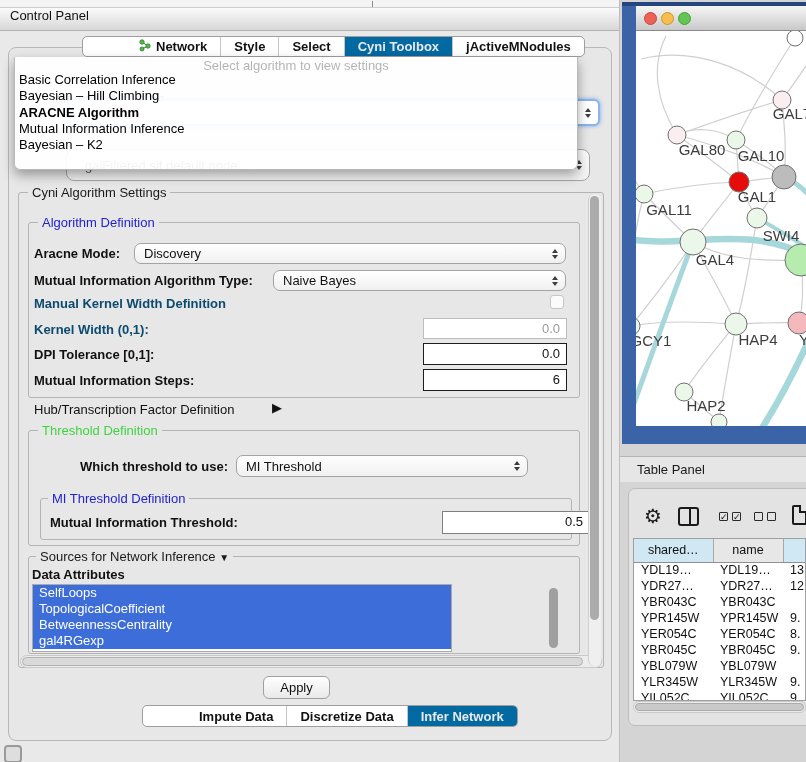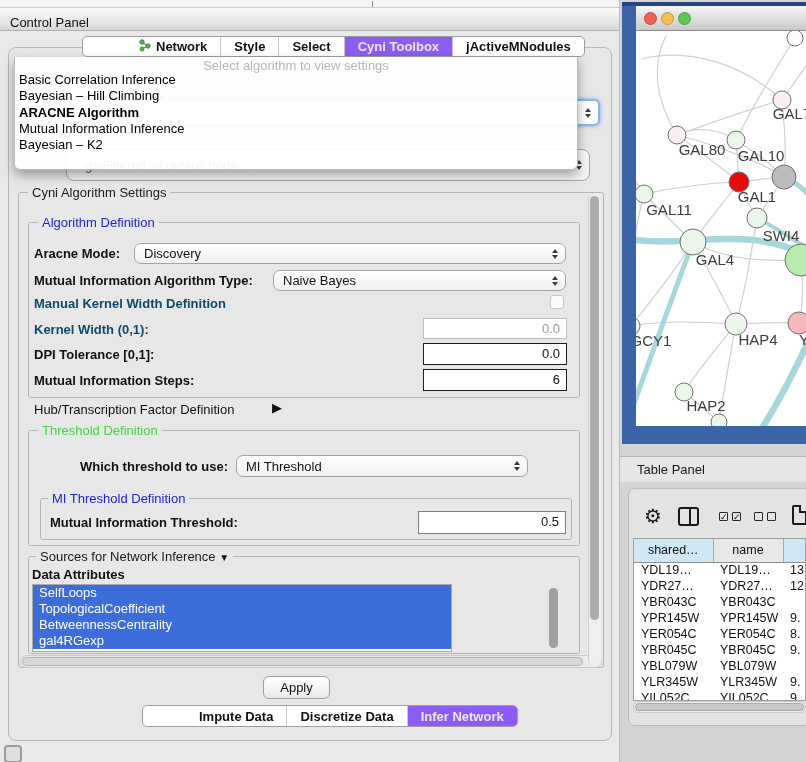--- a/index.html
+++ b/index.html
@@ -6,33 +6,33 @@
   html,body { background:#d4d4d4; }
   body { font-family:"Liberation Sans","DejaVu Sans",sans-serif; }
   #root { position:relative; width:806px; height:762px; overflow:hidden; background:#e9e9e9; }
   .abs { position:absolute; }
 
   
   .topstrip { left:0; top:0; width:620px; height:8px; background:#f4f4f4; border-bottom:1px solid #cdcdcd; }
   .topline  { left:372px; top:1px; width:1px; height:6px; background:#8a8a8a; }
   .titlebar { left:0; top:8px; width:620px; height:23px;
               background:linear-gradient(#fbfbfb,#d7d7d7); border-bottom:1px solid #b2b2b2;
-              display:flex; align-items:flex-end; padding:0 10px; }
+              display:flex; align-items:flex-start; padding:0 10px; }
   .titlebar .t { font-size:13px; color:#111; }
   .win-btns { position:absolute; right:18px; top:5px; display:flex; gap:10px; align-items:center; }
   .float-ic { width:11px; height:11px; border:1.8px solid #222; border-radius:1px; background:transparent; }
   .close-ic { font-size:14px; font-weight:bold; color:#111; line-height:12px; }
   .right-divider { left:619px; top:0; width:1px; height:762px; background:#bdbdbd; }
 
   
   .seg { display:flex; background:#ffffff; border:1px solid #9e9e9e; border-radius:5px; overflow:hidden; height:21px;padding-left:43px; }
   .seg .seg-item { display:flex; align-items:center; gap:4px; padding:0 13px; font-size:13px; font-weight:bold;
                    color:#111; border-right:1px solid #c6c6c6; white-space:nowrap; cursor:default; }
   .seg .seg-item:last-child { border-right:none; }
-  .seg .seg-item.sel { background:#8b5cf6; color:#e9e9e9; }
+  .seg .seg-item.sel { background:#0369a1; color:#e9e9e9; }
   #top-tabs { left:82px; top:36px; z-index:20; }
   #bottom-tabs { left:142px; top:705px; height:22px; z-index:6; }
   #bottom-tabs .seg-item { font-weight:bold; }
 
   
   .card { left:8px; top:47px; width:604px; height:694px; background:#e7e7e7;
           border:1px solid #b8b8b8; border-radius:8px; }
 
   
   .grp { border:1px solid #b4b4b4; border-radius:3px; background:transparent; }
@@ -223,21 +223,21 @@
     <span>MI Threshold</span>
     <span class="arrs">
         <span class="arr-up"></span>
         <span class="arr-dn"></span>
       </span>
   </div>
 
   <div class="abs grp" style="left:40px; top:498px; width:532px; height:42px;"></div>
   <div class="grp-ttl blue" style="left:48px; top:491px;">MI Threshold Definition</div>
   <div class="lbl" style="left:50px; top:515px;">Mutual Information Threshold:</div>
-  <div class="fld soft" style="left:418px; top:511px; width:148px; height:23px;">0.5</div>
+  <div class="fld soft" style="left:442px; top:511px; width:148px; height:23px;">0.5</div>
 
   <div class="abs grp" style="left:28px; top:556px; width:552px; height:98px;"></div>
   <div class="grp-ttl dark" style="left:36px; top:549px;">
     <span>Sources for Network Inference</span>
     <span style="font-size:10px;"> ▼</span>
   </div>
   <div class="lbl" style="left:32px; top:567px;">Data Attributes</div>
   <div class="attr-list" style="left:32px; top:584px; width:420px; height:68px;" id="attr-list">
       <div class="attr-item">SelfLoops</div>
       <div class="attr-item">TopologicalCoefficient</div>

